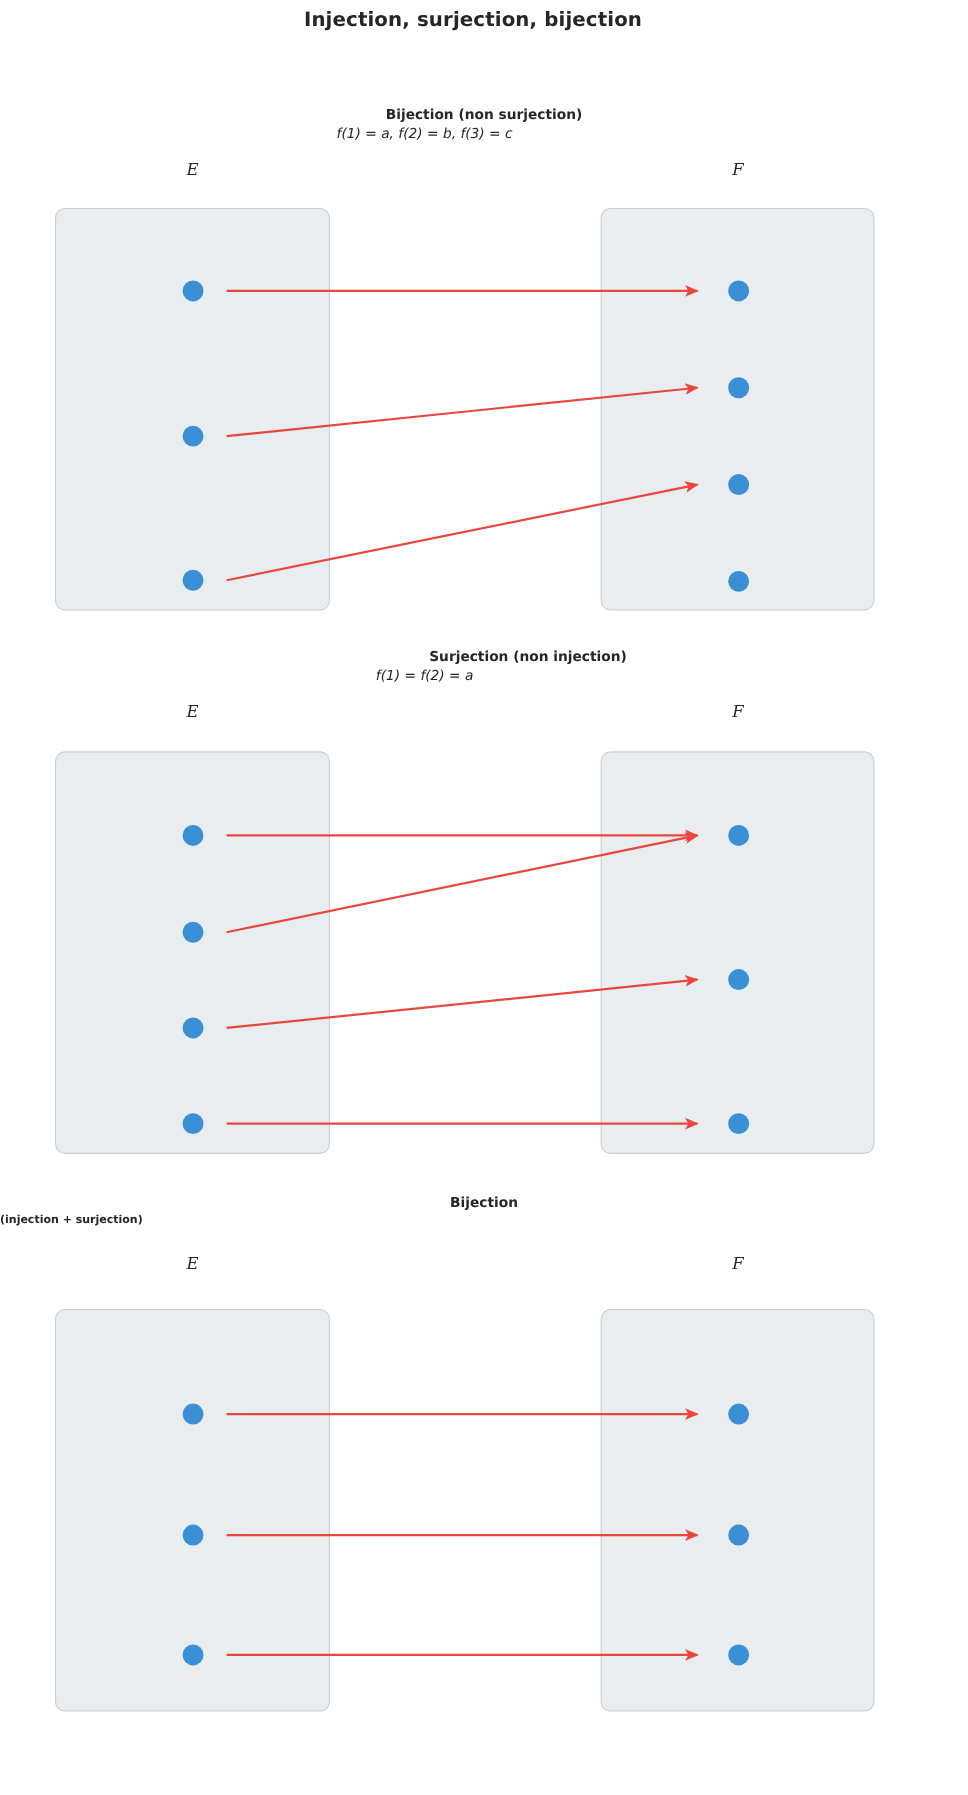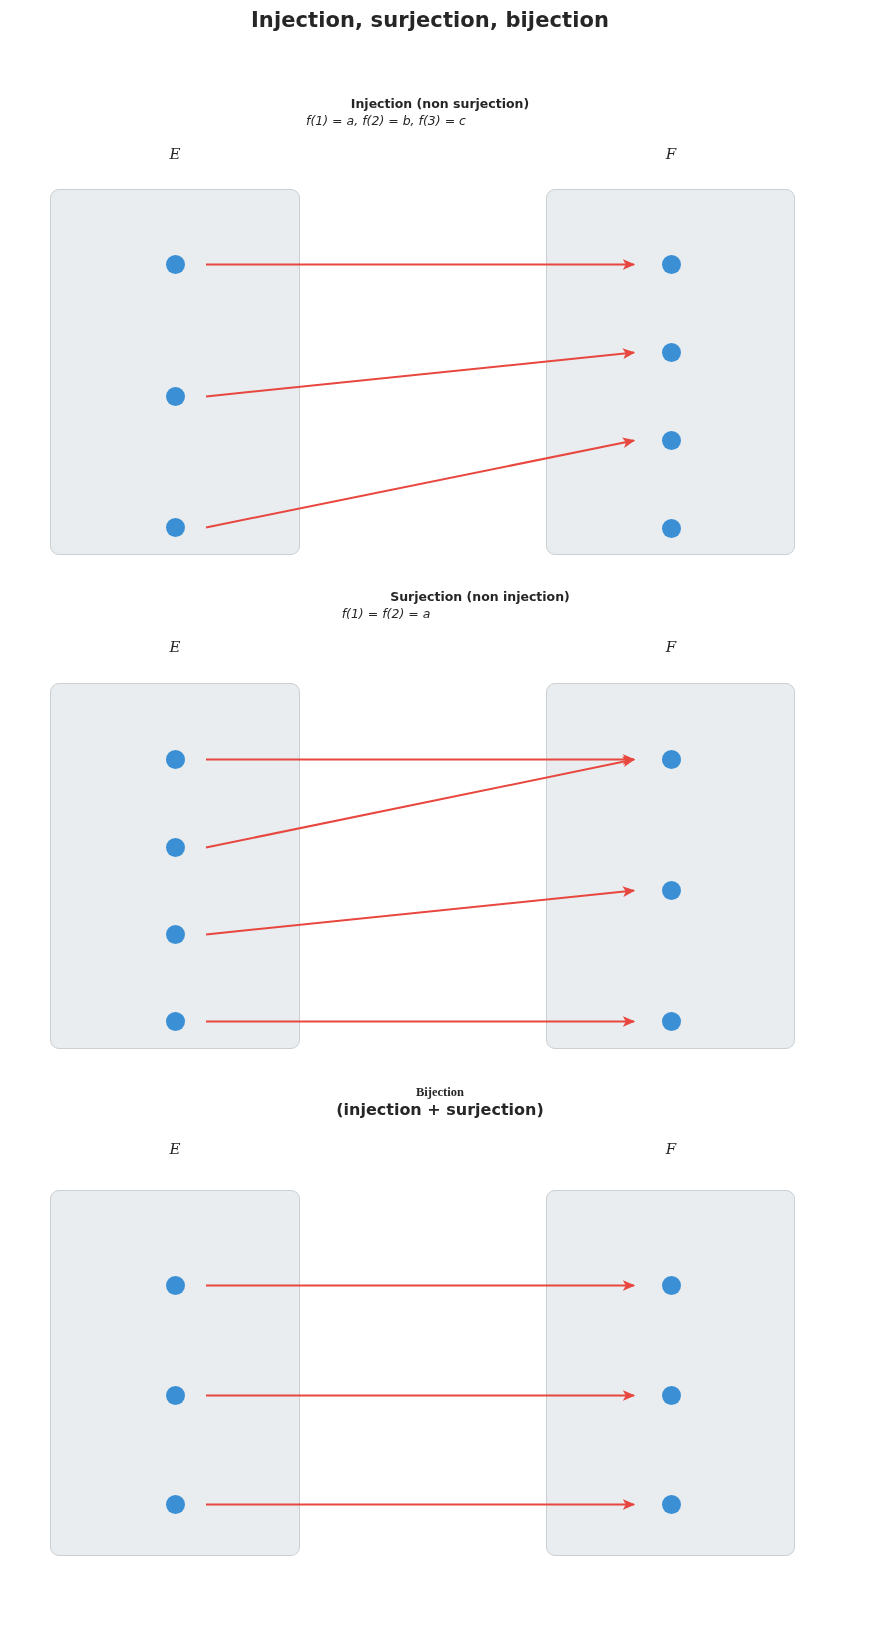--- a/index.html
+++ b/index.html
@@ -15,21 +15,21 @@
     color: #262626;
     overflow: hidden;
   }
 
   .figure-title {
     position: absolute;
     top: 8px;
     left: 0;
     width: 860px;
     text-align: center;
-    font-size: 21px;
+    font-size: 18px;
     font-weight: bold;
     color: #262626;
     letter-spacing: 0.1px;
   }
 
   .subplot-title {
     position: absolute;
     left: 0;
     width: 880px;
     text-align: center;
@@ -46,22 +46,21 @@
     font-size: 12.5px;
     font-style: italic;
     font-family: "DejaVu Sans", sans-serif;
     color: #262626;
     line-height: 17px;
   }
   .subplot-title-2 {
     position: absolute;
     left: 0;
     width: 880px;
-    text-align: center;
-    font-size: 16px;
+    font-size: 10px;
     font-weight: bold;
     color: #262626;
     line-height: 17px;
   }
 
   .set-label {
     position: absolute;
     font-size: 15px;
     font-style: italic;
     font-family: "DejaVu Serif", serif;
@@ -93,21 +92,21 @@
     width: 880px;
     height: 1632px;
     pointer-events: none;
   }
 </style>
 </head>
 <body>
 
 <div class="figure-title">Injection, surjection, bijection</div>
 
-<div class="subplot-title" style="top:95px;">Injection (non surjection)</div>
+<div class="subplot-title" style="top:95px;">Bijection (non surjection)</div>
 <div class="subplot-formula" style="top:112px;">f(1) = a, f(2) = b, f(3) = c</div>
 
 <div class="set-label" style="left:155px; top:145px;">E</div>
 <div class="set-label" style="left:651px; top:145px;">F</div>
 
 <div class="set-box" style="left:50px; top:189px; width:250px; height:366px;"></div>
 <div class="set-box" style="left:546px; top:189px; width:249px; height:366px;"></div>
 
 <div class="node" style="left:166px; top:255px;"></div>
 <div class="node" style="left:166px; top:387px;"></div>
@@ -129,21 +128,21 @@
 
 <div class="node" style="left:166px; top:750px;"></div>
 <div class="node" style="left:166px; top:838px;"></div>
 <div class="node" style="left:166px; top:925px;"></div>
 <div class="node" style="left:166px; top:1012px;"></div>
 
 <div class="node" style="left:662px; top:750px;"></div>
 <div class="node" style="left:662px; top:881px;"></div>
 <div class="node" style="left:662px; top:1012px;"></div>
 
-<div class="subplot-title" style="top:1084px;font-family:Liberation Serif, serif;">Bijection</div>
+<div class="subplot-title" style="top:1084px;">Bijection</div>
 <div class="subplot-title-2" style="top:1101px;">(injection + surjection)</div>
 
 <div class="set-label" style="left:155px; top:1140px;">E</div>
 <div class="set-label" style="left:651px; top:1140px;">F</div>
 
 <div class="set-box" style="left:50px; top:1190px; width:250px; height:366px;"></div>
 <div class="set-box" style="left:546px; top:1190px; width:249px; height:366px;"></div>
 
 <div class="node" style="left:166px; top:1276px;"></div>
 <div class="node" style="left:166px; top:1386px;"></div>

